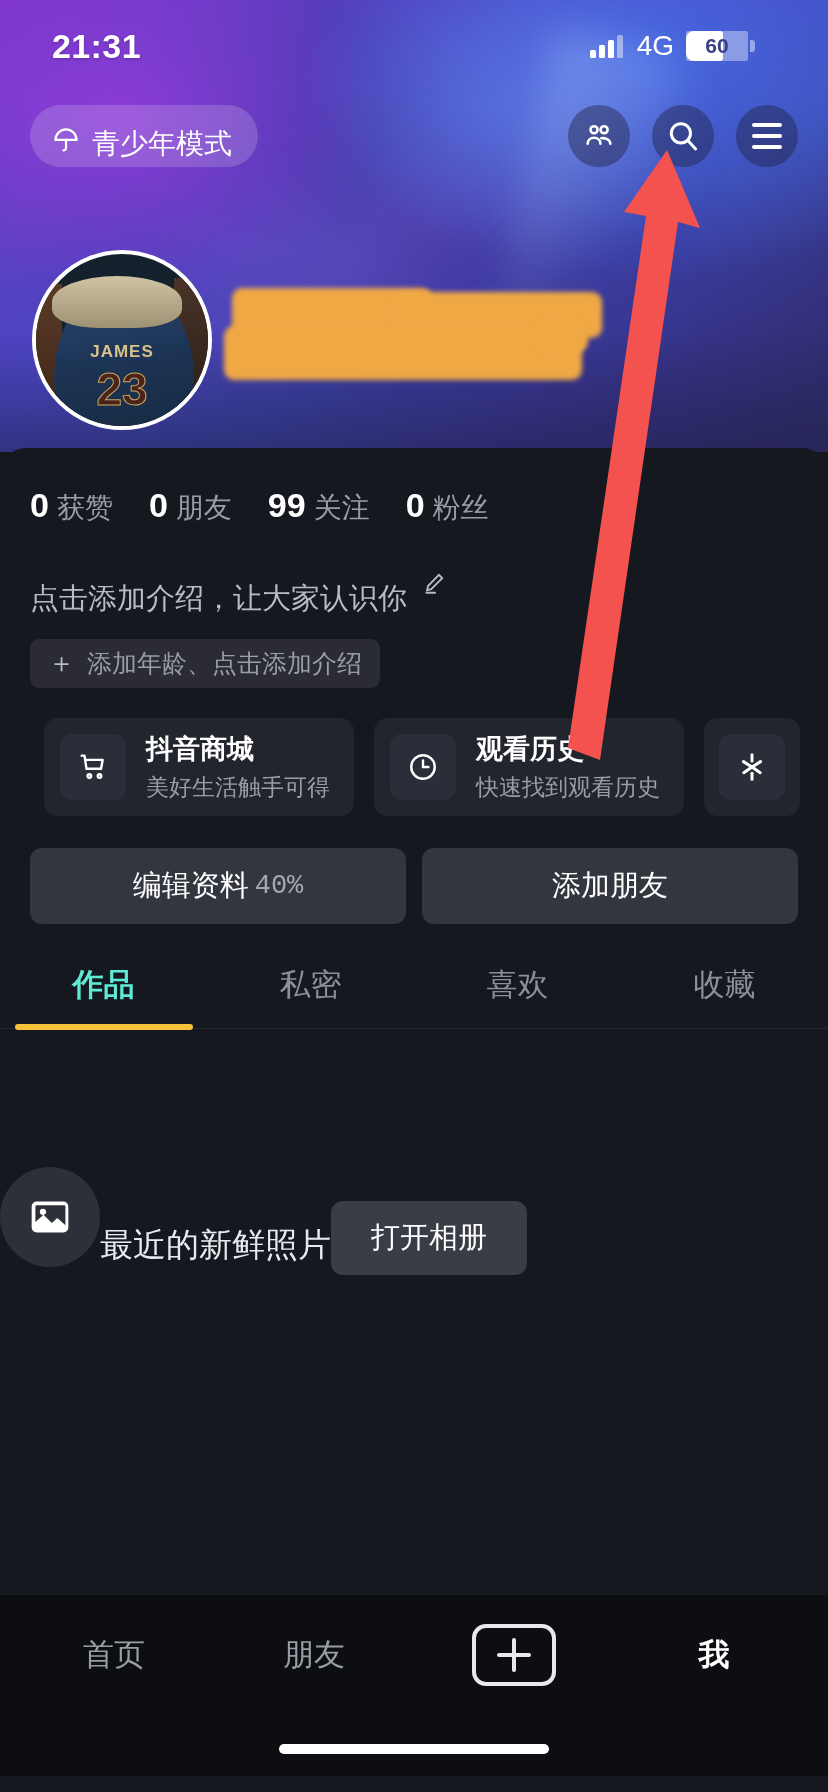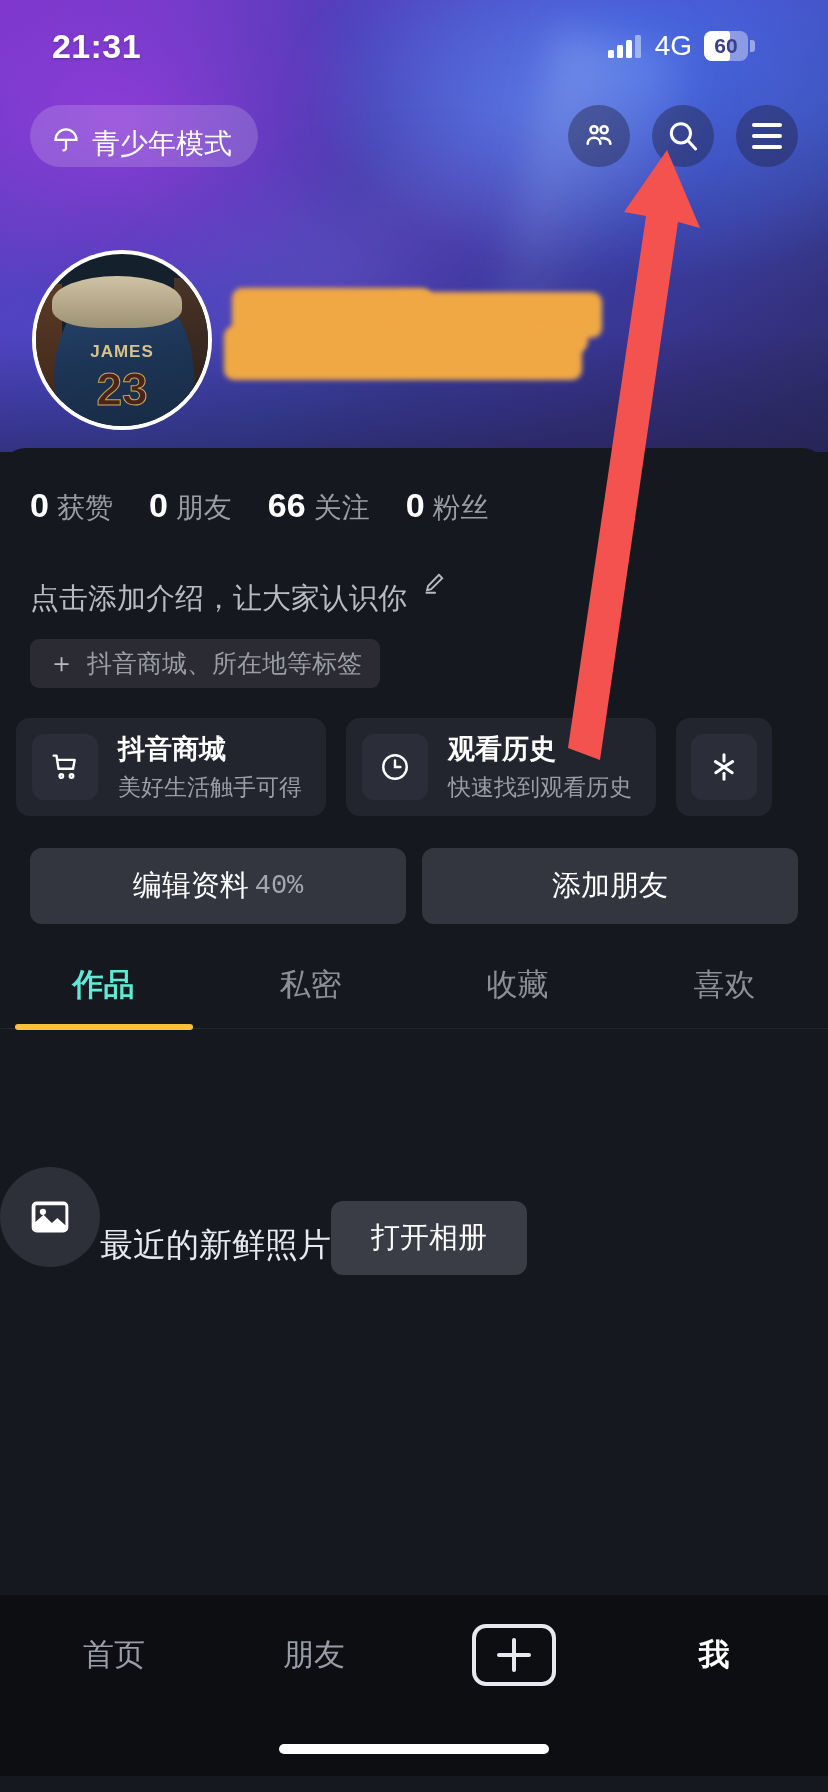--- a/index.html
+++ b/index.html
@@ -62,22 +62,22 @@
   }
   .status-right { display:flex; align-items:center; gap:12px; }
   .sig-bars { display:flex; align-items:flex-end; gap:3px; height:24px; }
   .sig-bars i { display:block; width:6px; border-radius:1.5px; background:#fff; }
   .sig-bars i:nth-child(1){ height:8px; }
   .sig-bars i:nth-child(2){ height:13px; }
   .sig-bars i:nth-child(3){ height:18px; }
   .sig-bars i:nth-child(4){ height:23px; background:rgba(255,255,255,0.45); }
   .net-label { font-size:28px; font-weight:500; margin-left:2px; }
   .battery {
-    position:relative; width:44px; height:30px;
-    border-radius:8px; background:rgba(255,255,255,0.38);
+    position:relative; width:62px; height:30px;
+    border-radius:2px; background:rgba(255,255,255,0.38);
     display:flex; align-items:center;
   }
   .battery-fill {
     position:absolute; left:0; top:0; bottom:0; width:60%;
     border-radius:8px 3px 3px 8px; background:#fff;
   }
   .battery-pct {
     position:relative; z-index:2; width:100%; text-align:center;
     font-size:21px; font-weight:700; color:#3a3f8a;
   }
@@ -175,21 +175,21 @@
   .tag-chip {
     display:inline-flex; align-items:center; gap:12px;
     margin:20px 0 0 30px; padding:8px 18px;
     border-radius:9px; background:rgba(255,255,255,0.09);
     font-size:25px; color:#9a9ca6;
   }
   .tag-plus { font-size:27px; color:#b9bbc4; line-height:1; }
 
   
   .cards {
-    display:flex; gap:20px; padding:30px 0 0 16px;
+    display:flex; gap:20px; padding:30px 0 0 44px;
     overflow:hidden;
   }
   .card {
     flex:0 0 auto;
     display:flex; align-items:center; gap:20px;
     width:310px; height:98px;
     border-radius:14px; background:#23252E;
     padding:0 16px;
   }
   .card-icon {
@@ -379,21 +379,21 @@
     <div class="stats-row">
       <div class="stat">
         <span class="stat-num">0</span>
         <span class="stat-label">获赞</span>
       </div>
       <div class="stat">
         <span class="stat-num">0</span>
         <span class="stat-label">朋友</span>
       </div>
       <div class="stat">
-        <span class="stat-num">66</span>
+        <span class="stat-num">99</span>
         <span class="stat-label">关注</span>
       </div>
       <div class="stat">
         <span class="stat-num">0</span>
         <span class="stat-label">粉丝</span>
       </div>
     </div>
 
     
     <div class="bio-row">
@@ -402,21 +402,21 @@
         <svg width="26" height="26" viewBox="0 0 24 24" fill="none" stroke="#b9bbc4" stroke-width="1.7" stroke-linecap="round">
           <path d="M16.5 4.4 19.6 7.5 9.4 17.7 5.6 18.6 6.5 14.8z"></path>
           <path d="M5 21h8"></path>
         </svg>
       </span>
     </div>
 
     
     <div class="tag-chip">
       <span class="tag-plus">＋</span>
-      <span>抖音商城、所在地等标签</span>
+      <span>添加年龄、点击添加介绍</span>
     </div>
 
     
     <div class="cards">
       <div class="card">
         <div class="card-icon">
           <svg width="34" height="34" viewBox="0 0 24 24" fill="none" stroke="#fff" stroke-width="1.7" stroke-linecap="round" stroke-linejoin="round">
             <path d="M4 4h2l1.4 9.2h9.8"></path>
             <path d="M7.4 7h11.4l-1.1 6.2"></path>
             <circle cx="9.4" cy="18.4" r="1.25"></circle>
@@ -464,22 +464,22 @@
       </div>
       <div class="action-btn">
         <span>添加朋友</span>
       </div>
     </div>
 
     
     <div class="tabs">
       <div class="tab active">作品</div>
       <div class="tab">私密</div>
+      <div class="tab">喜欢</div>
       <div class="tab">收藏</div>
-      <div class="tab">喜欢</div>
       <div class="tab-underline">
           <i></i>
         </div>
     </div>
 
     
     <div class="empty">
       <div class="empty-circle">
         <svg width="50" height="50" viewBox="0 0 24 24" fill="#fff">
           <path d="M5.6 4.6h12.8a2.4 2.4 0 0 1 2.4 2.4v10a2.4 2.4 0 0 1-2.4 2.4H5.6A2.4 2.4 0 0 1 3.2 17V7a2.4 2.4 0 0 1 2.4-2.4zm0 1.8a.6.6 0 0 0-.6.6v7.4l3.9-3.5 4 4 2.6-2.4 3.9 3.4V7a.6.6 0 0 0-.6-.6z"></path>

